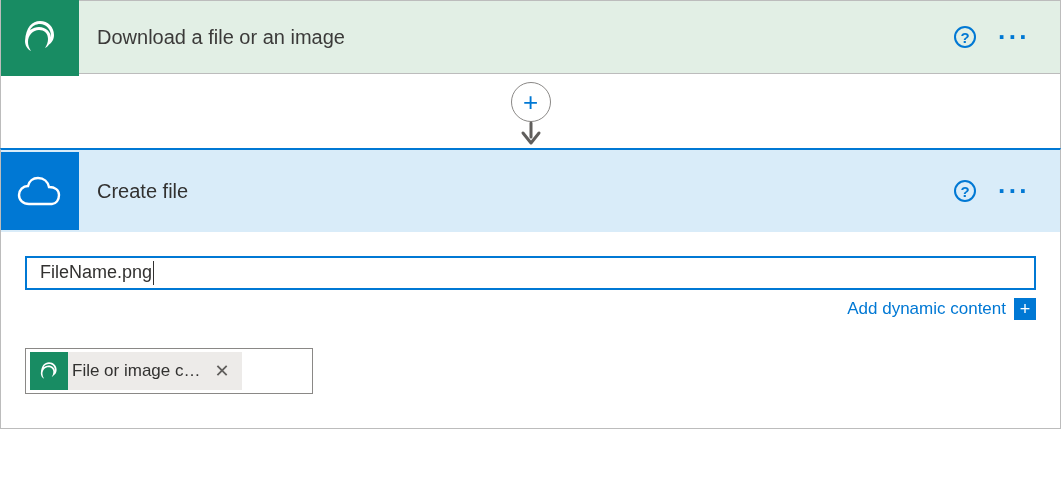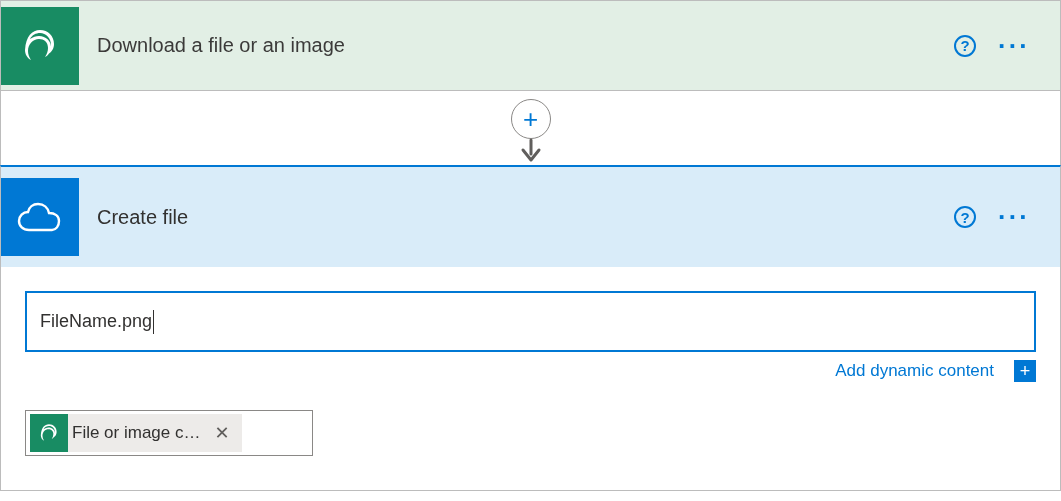--- a/index.html
+++ b/index.html
@@ -10,21 +10,21 @@
     background: #fff;
     width: 1061px;
   }
   .card { border: 1px solid #bcbcbc; }
   .card + .spacer { position: relative; }
 
   
   .step1-header {
     display: flex;
     align-items: center;
-    height: 89px;
+    height: 72px;
     background: #e2efe5;
   }
   .step1-icon-box {
     width: 78px; height: 78px;
     background: #188c63;
     display: flex; align-items: center; justify-content: center;
   }
   .step1-title { flex: 1; padding-left: 18px; font-size: 20px; color: #3b3a39; }
   .hdr-actions { display: flex; align-items: center; gap: 22px; padding-right: 30px; }
   .help-circle {
@@ -44,21 +44,21 @@
     width: 40px; height: 40px; border: 1px solid #8a8886; border-radius: 50%;
     background: #fff; display:flex; align-items:center; justify-content:center;
     margin-top: 8px; cursor:pointer;
   }
   .plus-circle span { color:#0078d4; font-size:26px; line-height:20px; font-weight:300; }
   .arrow-down { margin-top:-2px; color:#605e5c; font-size:30px; }
 
   
   .card2 { border:1px solid #bcbcbc; border-top:2px solid #0078d4; }
   .step2-header {
-    display:flex; align-items:center; height:100px;
+    display:flex; align-items:center; height:82px;
     background:#d9ecf9;
   }
   .step2-icon-box {
     width:78px; height:78px; background:#0078d4;
     display:flex; align-items:center; justify-content:center;
   }
   .step2-title { flex:1; padding-left:18px; font-size:20px; color:#323130; }
 
   
   .body { padding: 24px 24px 34px 24px; background:#fff; }
@@ -66,26 +66,26 @@
   .row.last { margin-bottom:0; }
   .label { width:232px; padding-top:8px; font-size:17px; color:#323130; }
   .req { color:#a80000; margin-right:4px; }
   .field-col { flex:1; display:flex; flex-direction:column; }
 
   .input-box {
     display:flex; align-items:center;
     border:1px solid #8a8886; height:46px;
     padding:0 10px 0 14px; font-size:18px;
   }
-  .input-box.focused { border:2px solid #0078d4; height:61px; padding-left:13px; }
+  .input-box.focused { border:2px solid #0078d4; height:34px; padding-left:13px; }
   .input-text { flex:1; color:#323130; }
   .cursor { display:inline-block; width:1px; height:24px; background:#323130; vertical-align:middle; margin-left:1px; }
   .folder-icon { color:#0078d4; }
 
-  .dyn-row { display:flex; justify-content:flex-end; align-items:center; gap:20px; margin-top:8px; }
+  .dyn-row { display:flex; justify-content:flex-end; align-items:center; gap:8px; margin-top:8px; }
   .dyn-link { color:#0078d4; font-size:17px; cursor:pointer; }
   .dyn-plus { width:22px; height:22px; background:#0078d4; color:#fff; display:flex; align-items:center; justify-content:center; font-size:18px; cursor:pointer; }
 
   .token-host {
     border:1px solid #8a8886; height:46px; display:flex; align-items:center; padding:4px;
     max-width: 288px;
   }
   .token {
     display:flex; align-items:center; background:#edebe9; height:38px;
   }

